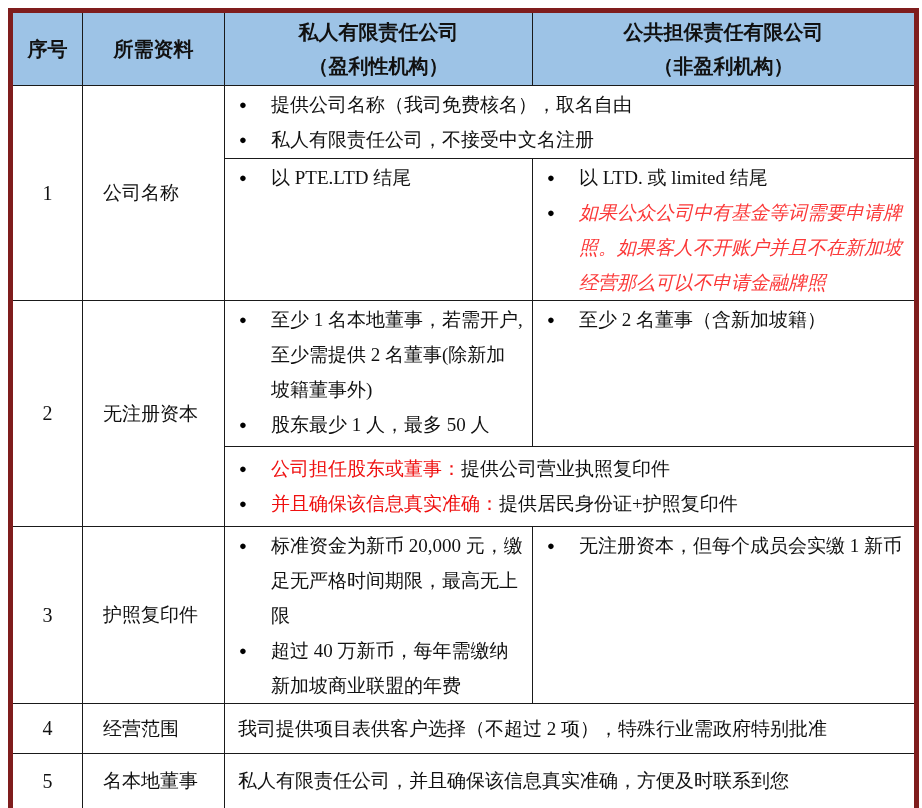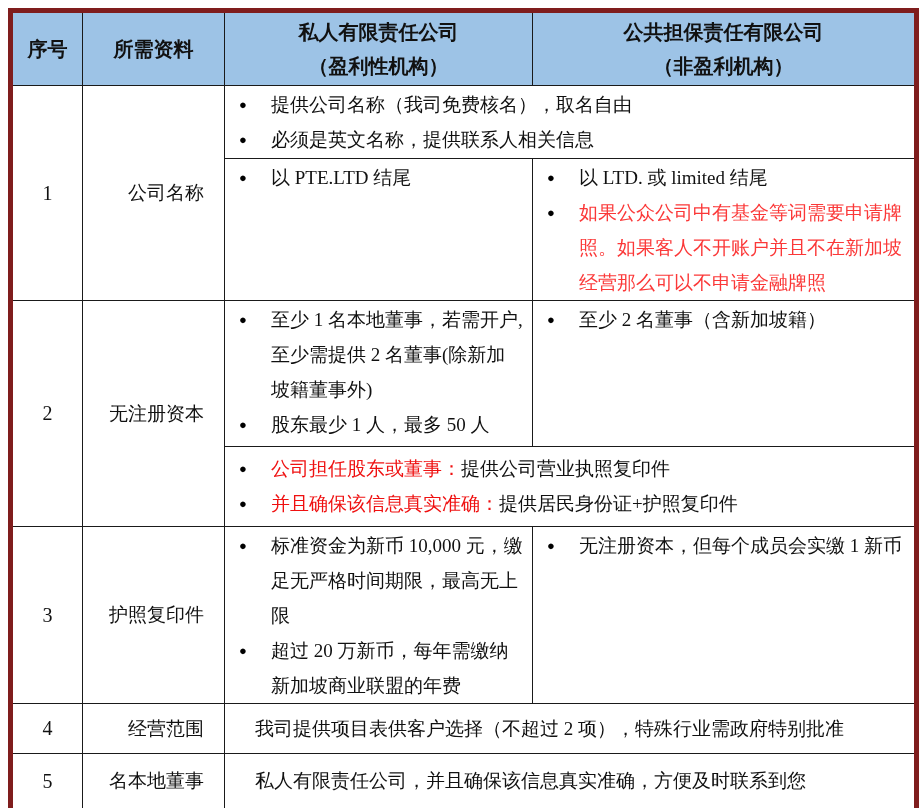--- a/index.html
+++ b/index.html
@@ -38,48 +38,48 @@
     font-size:20px;
     line-height:34px;
     padding:2px 4px;
   }
   td.num-cell{
     text-align:center;
     vertical-align:middle;
     font-size:20px;
   }
   td.label-cell{
-    text-align:right;
+    text-align:left;
     vertical-align:middle;
     padding:0 20px;
     line-height:32px;
   }
   td.content-cell{
     vertical-align:top;
     padding:1px 8px 0 0;
     line-height:35px;
   }
   td.plain-cell{
     vertical-align:middle;
-    padding:0 8px 0 30px;
+    padding:0 8px 0 13px;
     line-height:26px;
   }
   .bullet-item{
     display:flex;
     align-items:flex-start;
     padding-left:14px;
   }
   .bullet{
     flex:0 0 32px;
     font-size:13px;
     line-height:35px;
     color:#000;
   }
   .bi-text{flex:1;}
-  .red{color:var(--red_text);}
+  .red{color:var(--red_text);font-style:italic;}
   .red-b{color:var(--red_bold);font-weight:normal;}
   .hdr-line{display:block;}
 </style>
 </head>
 <body>
 
 <div class="page">
   <table class="doc">
     <colgroup>
       <col style="width:72px">
@@ -109,21 +109,21 @@
     <tr style="height:73px">
       <td class="num-cell" rowspan="2">1</td>
       <td class="label-cell" rowspan="2">公司名称</td>
       <td class="content-cell" colspan="2">
         <div class="bullet-item">
           <span class="bullet">●</span>
           <span class="bi-text">提供公司名称（我司免费核名），取名自由</span>
         </div>
         <div class="bullet-item">
           <span class="bullet">●</span>
-          <span class="bi-text">必须是英文名称，提供联系人相关信息</span>
+          <span class="bi-text">私人有限责任公司，不接受中文名注册</span>
         </div>
       </td>
     </tr>
     <tr style="height:141px">
       <td class="content-cell">
         <div class="bullet-item">
           <span class="bullet">●</span>
           <span class="bi-text">以 PTE.LTD 结尾</span>
         </div>
       </td>
@@ -171,25 +171,25 @@
         </div>
       </td>
     </tr>
 
     <tr style="height:175px">
       <td class="num-cell">3</td>
       <td class="label-cell">护照复印件</td>
       <td class="content-cell">
         <div class="bullet-item">
           <span class="bullet">●</span>
-          <span class="bi-text">标准资金为新币 10,000 元，缴足无严格时间期限，最高无上限</span>
-        </div>
-        <div class="bullet-item">
-          <span class="bullet">●</span>
-          <span class="bi-text">超过 20 万新币，每年需缴纳新加坡商业联盟的年费</span>
+          <span class="bi-text">标准资金为新币 20,000 元，缴足无严格时间期限，最高无上限</span>
+        </div>
+        <div class="bullet-item">
+          <span class="bullet">●</span>
+          <span class="bi-text">超过 40 万新币，每年需缴纳新加坡商业联盟的年费</span>
         </div>
       </td>
       <td class="content-cell">
         <div class="bullet-item">
           <span class="bullet">●</span>
           <span class="bi-text">无注册资本，但每个成员会实缴 1 新币</span>
         </div>
       </td>
     </tr>
 

